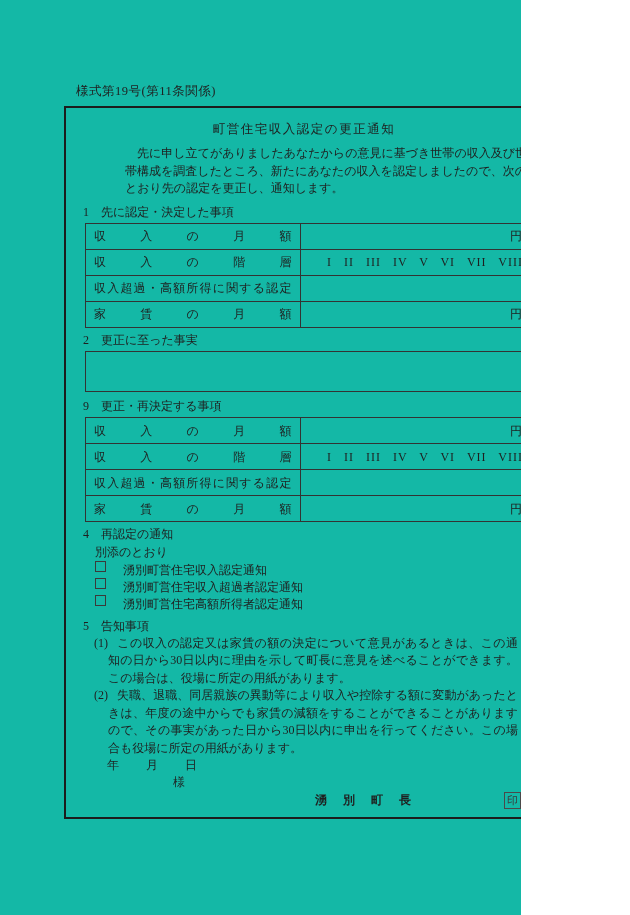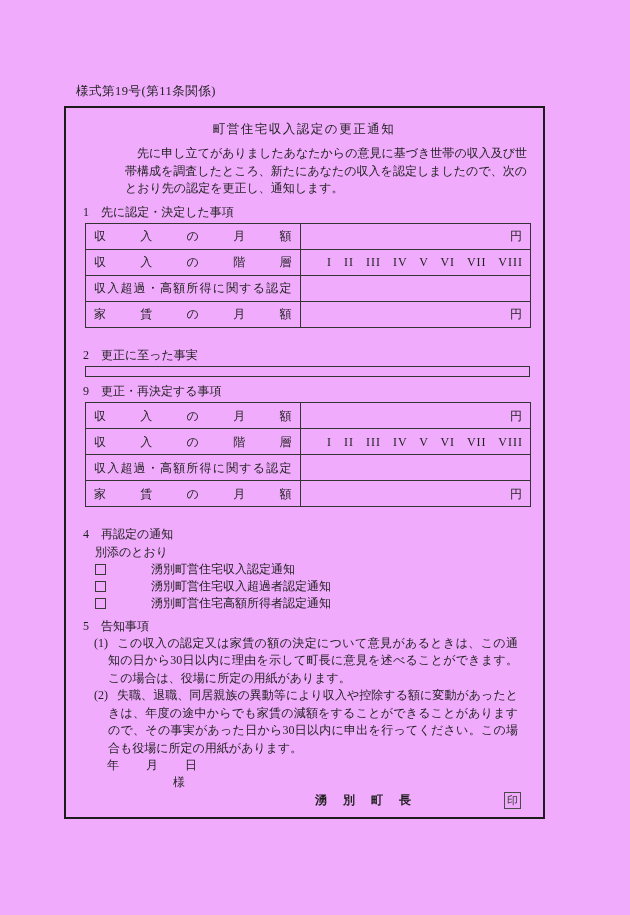--- a/index.html
+++ b/index.html
@@ -1,21 +1,21 @@
 <!DOCTYPE html>
 <html lang="ja"><head>
 <meta charset="utf-8">
 <style>
   * { margin: 0; padding: 0; box-sizing: border-box; }
   html, body { background: #ffffff; }
   .page {
     position: relative;
-    width: 630px;
+    width: 521px;
     height: 915px;
-    background: #f0abfc;
+    background: #14b8a6;
     color: #1f1f1f;
     font-family: "Liberation Serif", "DejaVu Serif", serif;
     overflow: hidden;
   }
   .form-number {
     position: absolute;
     left: 76px;
     top: 83px;
     font-size: 12.5px;
     letter-spacing: 0.5px;
@@ -39,21 +39,21 @@
     margin-top: 6px;
     font-size: 12.5px;
     letter-spacing: 1.5px;
   }
   .intro {
     margin-top: 7px;
     line-height: 17.5px;
     text-align: justify;
     margin-left: 44px;
   }
-  .sec-heading { margin-top: 18px; margin-left: 2px; }
+  .sec-heading { margin-top: 3px; margin-left: 2px; }
   .sec-heading.mt-lg { margin-top: 5px; font-family: Liberation Serif, serif; }
   .form-table {
     border-collapse: collapse;
     width: 445px;
     margin: 2px 0 0 4px;
     table-layout: fixed;
   }
   .form-table td {
     border: 1px solid #333;
     height: 26px;
@@ -72,24 +72,23 @@
   .form-table td.val.roman { white-space: pre; padding-left: 26px; letter-spacing: 1px; }
   .fact-box {
     width: 445px;
     height: 58px;
     margin: 2px 0 0 4px;
     border: 1px solid #333;
   }
   .attach-sub { margin-left: 14px; line-height: 16.5px; margin-top: 1px; }
   .cb-row {
     display: flex;
-    align-items: center;
+    align-items: flex-start;
     margin-left: 14px;
     height: 17px;
-    gap: 28px;
   }
   .cb-box {
     width: 11px;
     height: 11px;
     border: 1.2px solid #3a3a3a;
     margin-right: 17px;
     flex: 0 0 auto;
   }
   .notice-item {
     margin-left: 13px;

